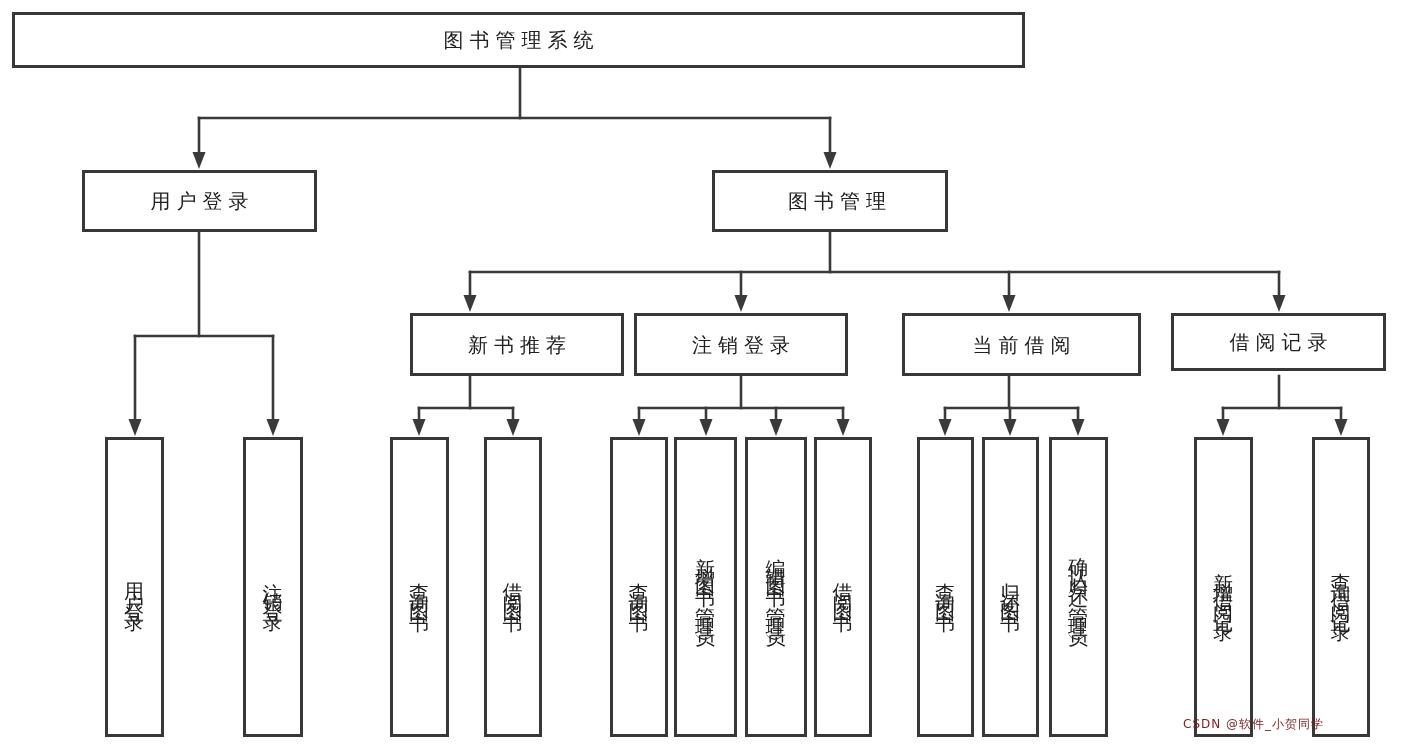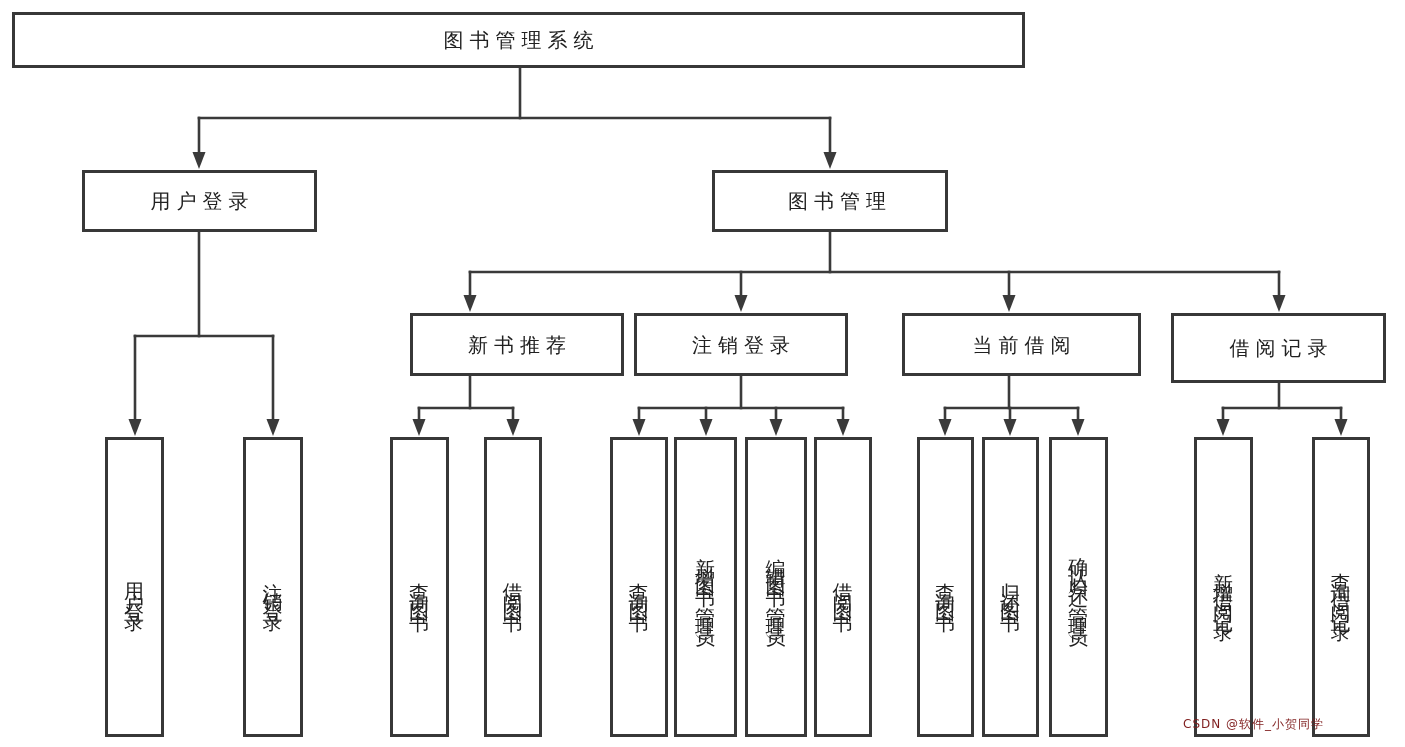--- a/index.html
+++ b/index.html
@@ -136,21 +136,21 @@
       </div>
       <div class="node" style="left: 363px; top: 313px; width: 214px; height: 63px; margin-left: 47px;">
         <span class="node-label">新书推荐</span>
       </div>
       <div class="node" style="left: 634px; top: 313px; width: 214px; height: 63px;">
         <span class="node-label">注销登录</span>
       </div>
       <div class="node" style="left: 902px; top: 313px; width: 239px; height: 63px;">
         <span class="node-label">当前借阅</span>
       </div>
-      <div class="node" style="left: 1171px; top: 313px; width: 215px; height: 70px;">
+      <div class="node" style="left: 1171px; top: 313px; width: 215px; height: 58px;">
         <span class="node-label">借阅记录</span>
       </div>
       <div class="node vertical" style="left: 105px; top: 437px; width: 59px; height: 300px;">
         <span class="node-label">用户登录</span>
       </div>
       <div class="node vertical" style="left: 243px; top: 437px; width: 60px; height: 300px;">
         <span class="node-label">注销登录</span>
       </div>
       <div class="node vertical" style="left: 390px; top: 437px; width: 59px; height: 300px;">
         <span class="node-label">查询图书</span>

